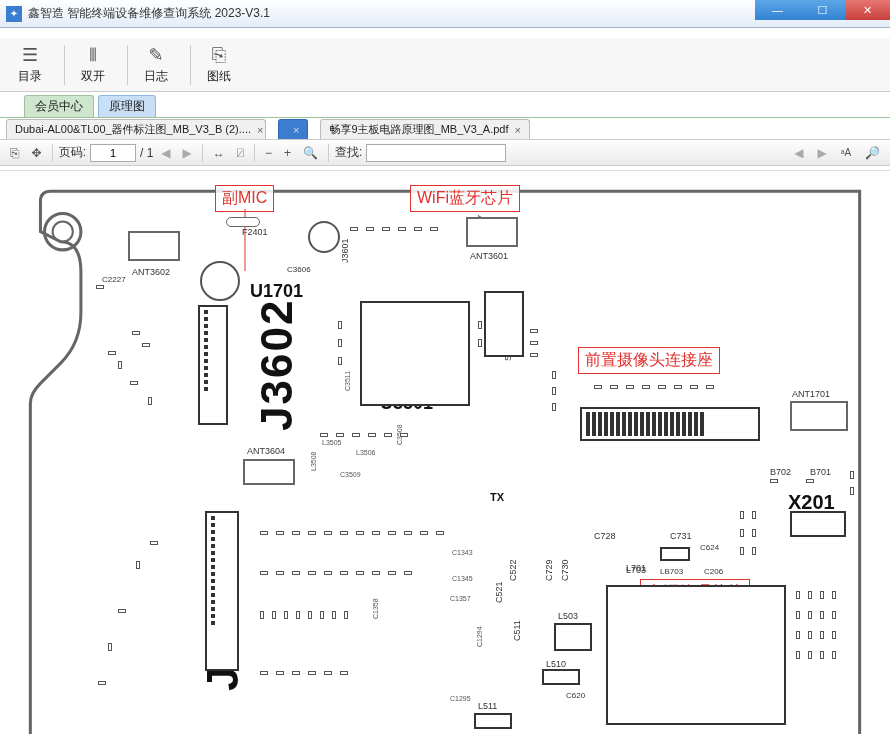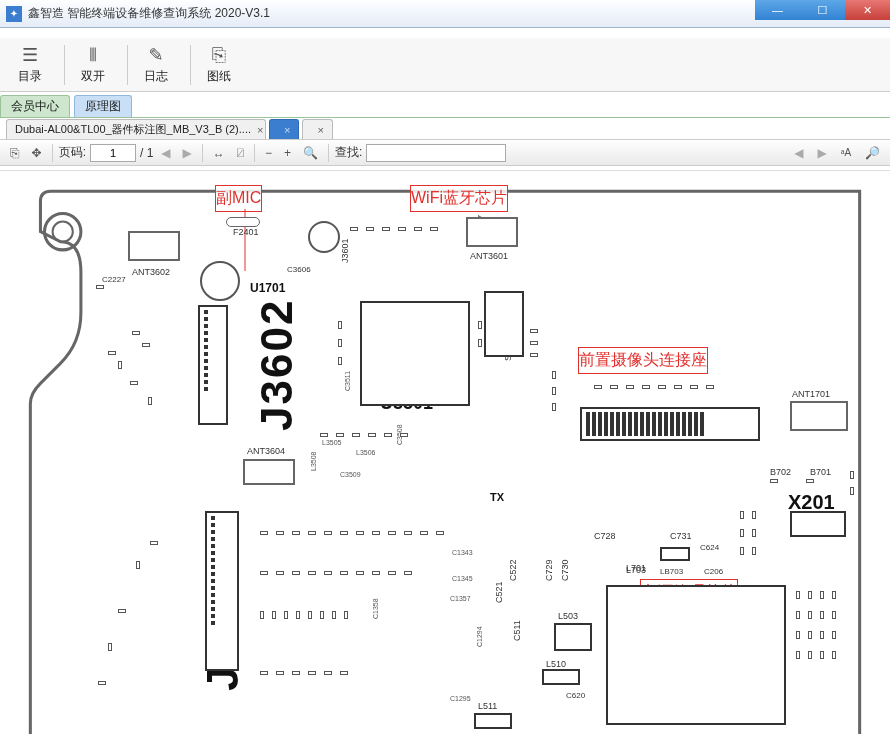--- a/index.html
+++ b/index.html
@@ -16,46 +16,46 @@
 .titlebar .win-close { background: linear-gradient(#E77773,#C7403B); }
 
 
 .main-toolbar { height: 54px; background: #f7f7f7; border-bottom: 1px solid #ccc; display: flex; align-items: center; padding: 4px 8px; margin-top: 10px; }
 .main-toolbar .tb-btn { width: 44px; height: 46px; display: flex; flex-direction: column; align-items: center; justify-content: center; border: 1px solid transparent; border-radius: 3px; margin-right: 6px; cursor: pointer; }
 .main-toolbar .tb-icon { font-size: 18px; color: #555; }
 .main-toolbar .tb-label { font-size: 12px; color: #222; margin-top: 2px; }
 .main-toolbar .sep { width:1px; height:40px; background:#ccc; margin: 0 6px; }
 
 
-.tabstrip1 { height: 26px; background: #fff; display: flex; align-items: flex-end; padding-left: 0; border-bottom: 1px solid #9AC39A; }
+.tabstrip1 { height: 26px; background: #fff; display: flex; align-items: flex-end; padding-left: 24px; border-bottom: 1px solid #9AC39A; }
 .tabstrip1 .gtab { height: 22px; padding: 0 10px; background: #CDE6CD; border: 1px solid #9AC39A; border-bottom: none; border-top-left-radius: 3px; border-top-right-radius: 3px; display: flex; align-items: center; margin-right: 4px; cursor: pointer; font-size: 12px; color: #222; }
 .tabstrip1 .gtab.has-x::after { content: "×"; margin-left: 6px; color: #777; }
 .tabstrip1 .gtab.blue { background: #C8DFF5; border-color: #8FB8DE; }
 
 
 .tabstrip2 { height: 22px; background: #fff; display: flex; align-items: flex-end; padding-left: 6px; border-bottom: 1px solid #ccc; }
-.tabstrip2 .ftab { height: 20px; padding: 0 8px; background: #f0f0f0; border: 1px solid #bbb; border-bottom: none; border-top-left-radius: 3px; border-top-right-radius: 3px; display: flex; align-items: center; margin-right: 3px; cursor: pointer; font-size: 11px; color: #222; max-width: 260px; white-space: nowrap; overflow: hidden; }
+.tabstrip2 .ftab { height: 20px; padding: 0 8px; background: #f0f0f0; border: 1px solid #bbb; border-bottom: none; border-top-left-radius: 3px; border-top-right-radius: 3px; display: flex; align-items: center; margin-right: 12px; cursor: pointer; font-size: 11px; color: #222; max-width: 260px; white-space: nowrap; overflow: hidden; }
 .tabstrip2 .ftab.active { background: #3B7ED0; color: #fff; border-color: #2E6AB3; }
 .tabstrip2 .ftab .x { margin-left: 6px; color: inherit; opacity: 0.7; }
 
 
 .toolbar2 { height: 26px; background: linear-gradient(#fefefe,#eaeaea); border-bottom: 1px solid #ccc; display: flex; align-items: center; padding: 0 6px; font-size: 12px; color: #333; gap: 4px; }
 .toolbar2 .t2btn { padding: 2px 4px; cursor: pointer; color: #555; }
 .toolbar2 .sep2 { width:1px; height:18px; background:#ccc; margin:0 2px; }
 .toolbar2 input.pg { width: 46px; text-align: center; border: 1px solid #aaa; height: 18px; font-size: 11px; }
 .toolbar2 input.search { width: 140px; border: 1px solid #aaa; height: 18px; font-size: 11px; padding: 0 4px; }
 .toolbar2 .right { margin-left: auto; display:flex; align-items:center; gap:6px; }
 
 
 .canvas-wrap { position: absolute; left: 0; right: 0; top: 170px; bottom: 0; overflow: hidden; background: #fff; border-top: 1px solid #ddd; }
 .canvas { position: relative; width: 100%; height: 100%; }
 .board-outline { position: absolute; inset: 0; }
 
 
-.labelbox { position: absolute; border: 1px solid #E2302C; color: #E2302C; padding: 2px 0; font-size: 16px; background: rgba(255,255,255,0.85); white-space: nowrap; }
+.labelbox { position: absolute; border: 1px solid #E2302C; color: #E2302C; padding: 2px 6px; font-size: 16px; background: rgba(255,255,255,0.85); white-space: nowrap; }
 
 
 .silk-lg { position: absolute; font-size: 44px; font-weight: bold; color: #111; letter-spacing: 2px; }
 .silk-lg.rot { transform: rotate(-90deg); transform-origin: left top; }
 .silk-md { position: absolute; font-size: 20px; font-weight: bold; color: #111; }
 .silk-sm { position: absolute; font-size: 9px; color: #333; }
 .silk-sm.rot { transform: rotate(-90deg); transform-origin: left top; }
 .silk-tiny { position: absolute; font-size: 7px; color: #555; }
 .silk-tiny.rot { transform: rotate(-90deg); transform-origin: left top; }
 
@@ -79,21 +79,21 @@
 
 
 .tx { position:absolute; font-size:11px; font-weight:bold; color:#111; }
 
 </style>
 </head>
 <body>
 
 <div class="titlebar">
   <div class="app-icon">✦</div>
-  <div class="title-text">鑫智造 智能终端设备维修查询系统 2020-V3.1</div>
+  <div class="title-text">鑫智造 智能终端设备维修查询系统 2023-V3.1</div>
   <div class="win-controls">
     <div class="win-btn win-min">—</div>
     <div class="win-btn win-max">☐</div>
     <div class="win-btn win-close">✕</div>
   </div>
 </div>
 
 <div class="main-toolbar">
   <div class="tb-btn">
     <span class="tb-icon">☰</span>
@@ -123,20 +123,21 @@
 
 <div class="tabstrip2">
   <div class="ftab">
       <span>Dubai-AL00&amp;TL00_器件标注图_MB_V3_B (2)....</span>
       <span class="x">×</span>
     </div>
   <div class="ftab active">
       <span class="x">×</span>
     </div>
   <div class="ftab">
+      <span>畅享9主板电路原理图_MB_V3_A.pdf</span>
       <span class="x">×</span>
     </div>
 </div>
 
 <div class="toolbar2">
   <span class="t2btn">⎘</span>
   <span class="t2btn">✥</span>
   <span class="sep2"></span>
   <span>页码:</span>
   <input class="pg" value="1" style="">
@@ -183,29 +184,29 @@
       <line x1="140" y1="322" x2="255" y2="230" stroke="#E2302C" stroke-width="1"></line>
       <line x1="140" y1="322" x2="205" y2="400" stroke="#E2302C" stroke-width="1"></line>
       <line x1="692" y1="432" x2="692" y2="450" stroke="#E2302C" stroke-width="1"></line>
     </svg>
 
     <div class="silk-lg rot" style="left:252px; top:260px;">J3602</div>
     <div class="silk-lg rot" style="left:198px; top:520px;">J2101</div>
     <div class="silk-lg" style="left:610px; top:230px;">J2102</div>
     <div class="silk-lg" style="left:640px; top:440px;">U201</div>
     <div class="silk-md" style="left:788px; top:320px;">X201</div>
-    <div class="silk-md" style="left:250px; top:110px; font-size:12px;">U1701</div>
+    <div class="silk-md" style="left:250px; top:110px; font-size:18px;">U1701</div>
     <div class="silk-md" style="left:380px; top:222px; font-size:18px;">U3501</div>
 
     <div class="silk-sm" style="left:132px; top:96px;">ANT3602</div>
     <div class="silk-sm" style="left:470px; top:80px;">ANT3601</div>
     <div class="silk-sm" style="left:247px; top:275px;">ANT3604</div>
     <div class="silk-sm" style="left:792px; top:218px;">ANT1701</div>
     <div class="silk-sm rot" style="left:340px; top:92px;">J3601</div>
-    <div class="silk-sm" style="left:233px; top:56px;">F2401</div>
+    <div class="silk-sm" style="left:242px; top:56px;">F2401</div>
     <div class="silk-sm" style="left:287px; top:94px; font-size:8px;">C3606</div>
     <div class="silk-sm" style="left:102px; top:104px; font-size:8px;">C2227</div>
     <div class="silk-sm rot" style="left:476px; top:66px; font-size:8px;">L3627</div>
 
     <div class="silk-sm" style="left:558px; top:440px;">L503</div>
     <div class="silk-sm" style="left:546px; top:488px;">L510</div>
     <div class="silk-sm" style="left:478px; top:530px;">L511</div>
     <div class="silk-sm" style="left:626px; top:392px;">L701</div>
     <div class="silk-sm" style="left:626px; top:394px;">L703</div>
     <div class="silk-sm rot" style="left:512px; top:470px;">C511</div>

